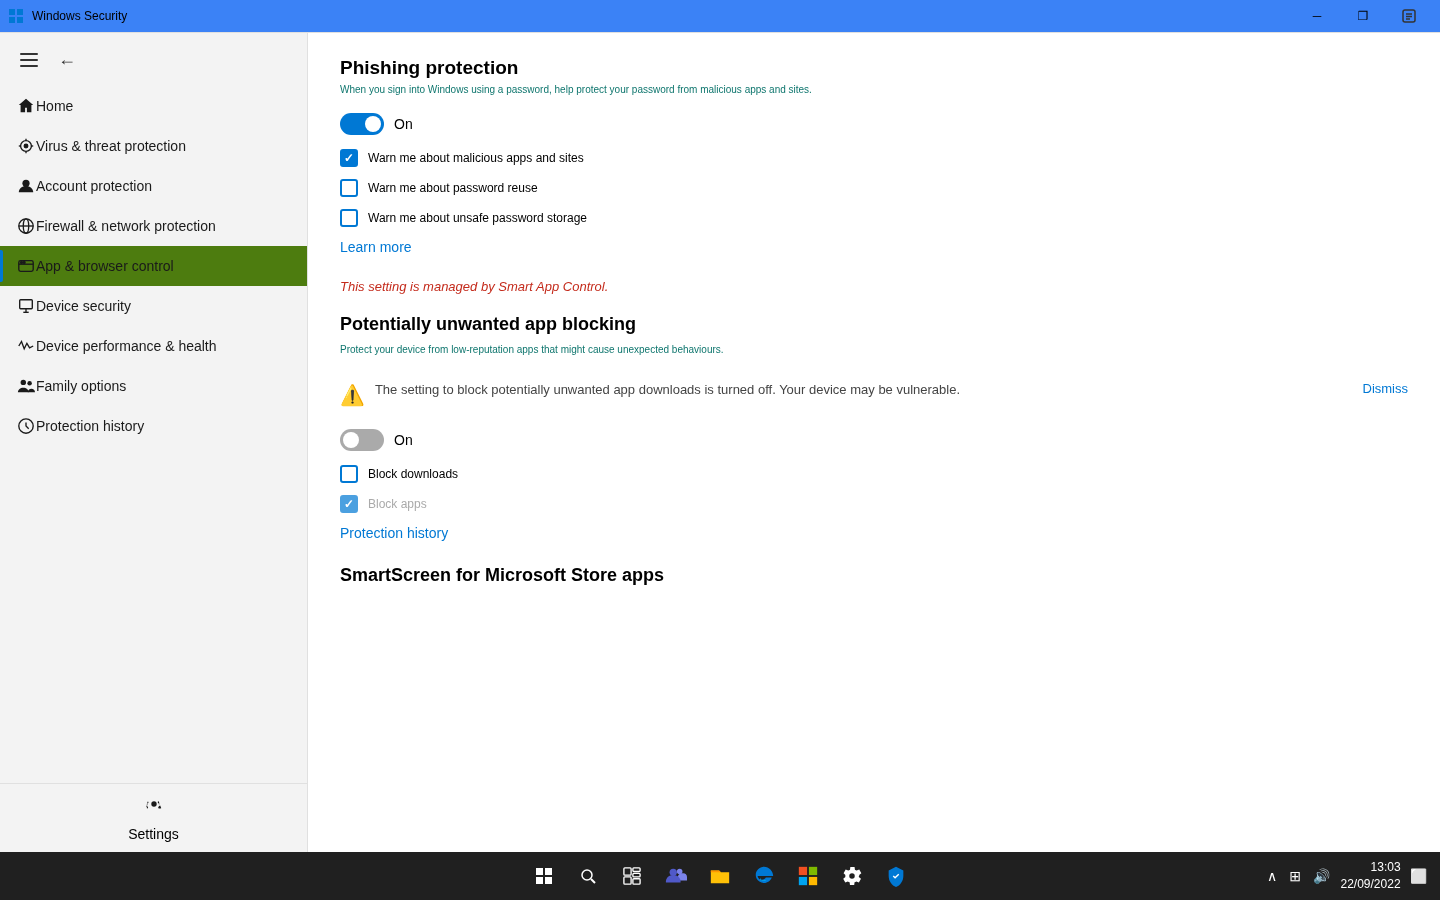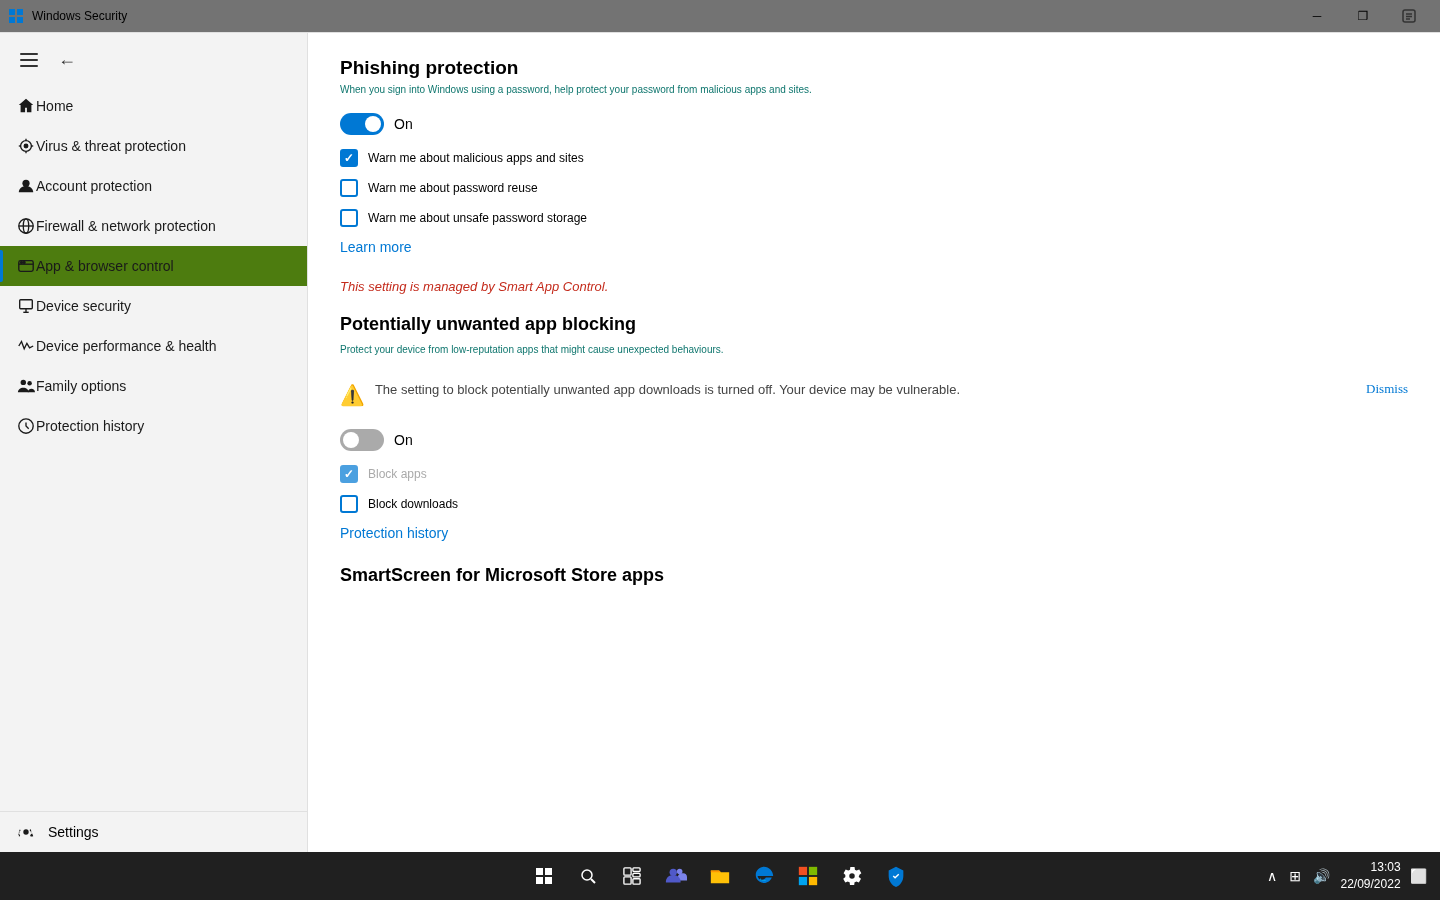--- a/index.html
+++ b/index.html
@@ -1,21 +1,21 @@
 <!DOCTYPE html>
 <html><head>
   <meta charset="utf-8">
   <style>
     * { margin: 0; padding: 0; box-sizing: border-box; }
     body { font-family: 'Segoe UI', sans-serif; background: #f3f3f3; width: 1440px; height: 900px; overflow: hidden; display: flex; flex-direction: column; }
 
     
     .titlebar {
       display: flex; align-items: center; justify-content: space-between;
-      background: #737373; height: 16px; padding: 16px 8px;
+      background: #3b82f6; height: 16px; padding: 16px 8px;
       border-bottom: 1px solid #e0e0e0;
     }
     .titlebar-left { display: flex; align-items: center; gap: 8px; font-size: 12px; }
     .titlebar-controls { display: flex; align-items: center; }
     .titlebar-btn { width: 46px; height: 32px; border: none; background: transparent; cursor: pointer; font-size: 12px; display: flex; align-items: center; justify-content: center; }
 
     
     .app-body { display: flex; flex: 1; overflow: hidden; }
 
     
@@ -35,21 +35,21 @@
     }
     .nav-item.active { background: #4d7c0f; }
     .nav-item.active::before {
       content: ''; position: absolute; left: 0; top: 4px; bottom: 4px;
       width: 3px; background: #0078d4; border-radius: 0 2px 2px 0;
     }
     .nav-icon { width: 20px; height: 20px; display: flex; align-items: center; justify-content: center; flex-shrink: 0; }
     .nav-icon svg { width: 18px; height: 18px; }
 
     .sidebar-bottom { margin-top: auto; border-top: 1px solid #e0e0e0; }
-    .settings-item { display: flex; align-items: center; gap: 12px; padding: 10px 16px; cursor: pointer; font-size: 14px; }
+    .settings-item { display: flex; align-items: center; gap: 12px; padding: 10px 16px; cursor: pointer; font-size: 14px; flex-direction: column; }
 
     
     .content { flex: 1; background: white; overflow-y: auto; padding: 24px 32px; }
 
     h2 { font-size: 19px; font-weight: 600; margin-bottom: 4px; }
     .subtitle { font-size: 10px; color: #0f766e; margin-bottom: 16px; line-height: 1.4; }
 
     
     .toggle-row { display: flex; align-items: center; gap: 10px; margin-bottom: 14px; }
     .toggle { position: relative; width: 44px; height: 22px; }
@@ -86,21 +86,21 @@
 
     h3 { font-size: 18px; font-weight: 600; margin-bottom: 8px; }
 
     
     .warning-banner {
       display: flex; align-items: flex-start; gap: 10px;
       background: #fff; border: none; margin-bottom: 14px; padding: 8px 0;
     }
     .warning-icon { font-size: 20px; flex-shrink: 0; margin-top: 2px; }
     .warning-text { font-size: 13px; color: #444; flex: 1; line-height: 1.4; }
-    .dismiss-link { color: #0078d4; font-size: 13px; cursor: pointer; white-space: nowrap; font-family: Liberation Serif, serif; }
+    .dismiss-link { color: #0078d4; font-size: 13px; cursor: pointer; white-space: nowrap; }
 
     .protection-history-link { color: #0078d4; font-size: 14px; cursor: pointer; display: block; margin-top: 8px; margin-bottom: 24px; }
 
     
     .taskbar {
       height: 48px; background: #202020; display: flex; align-items: center;
       justify-content: space-between; padding: 0 8px; flex-shrink: 0;
     }
     .taskbar-center { display: flex; align-items: center; gap: 4px; position: absolute; left: 50%; transform: translateX(-50%); }
     .taskbar-right { display: flex; align-items: center; gap: 6px; }
@@ -306,27 +306,27 @@
     <div class="toggle-row">
       <div class="toggle">
         <div class="toggle-slider off">
           <div class="toggle-knob off"></div>
         </div>
       </div>
       <span class="toggle-label">On</span>
     </div>
 
     <div class="checkbox-row">
+      <div class="checkbox-box"></div>
+      <span>Block downloads</span>
+    </div>
+
+    <div class="checkbox-row">
       <div class="checkbox-box disabled"></div>
       <span style="color:#aaa;">Block apps</span>
-    </div>
-
-    <div class="checkbox-row">
-      <div class="checkbox-box"></div>
-      <span>Block downloads</span>
     </div>
 
     <a class="protection-history-link">Protection history</a>
 
     <h3>SmartScreen for Microsoft Store apps</h3>
   </div>
 </div>
 
 <div class="taskbar">
   <div style="display:flex;align-items:center;">

